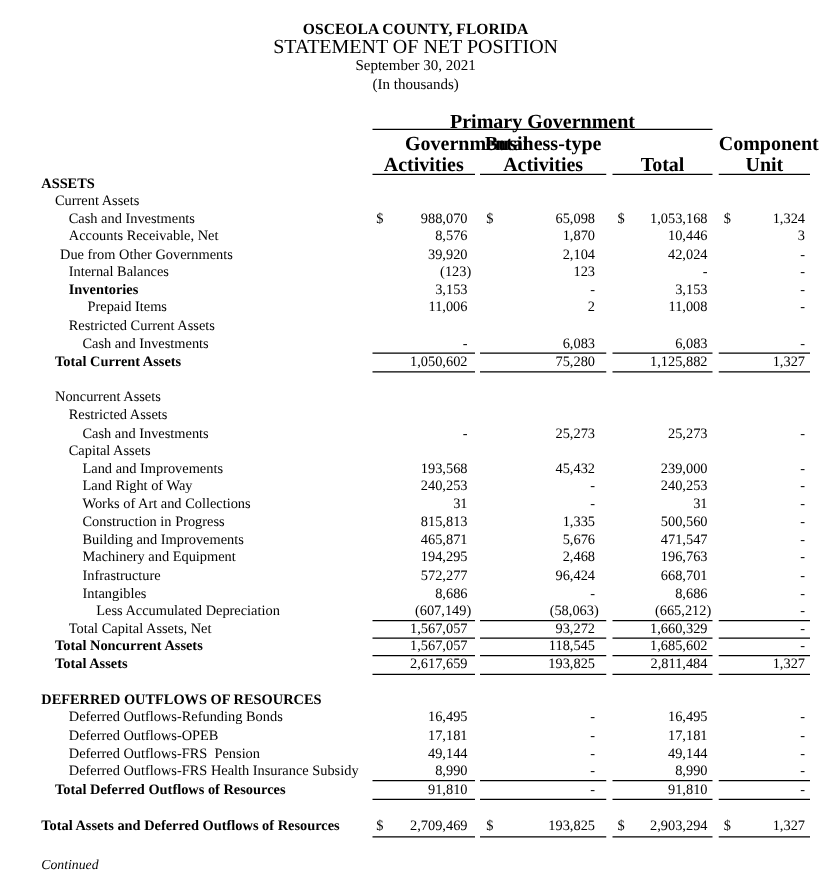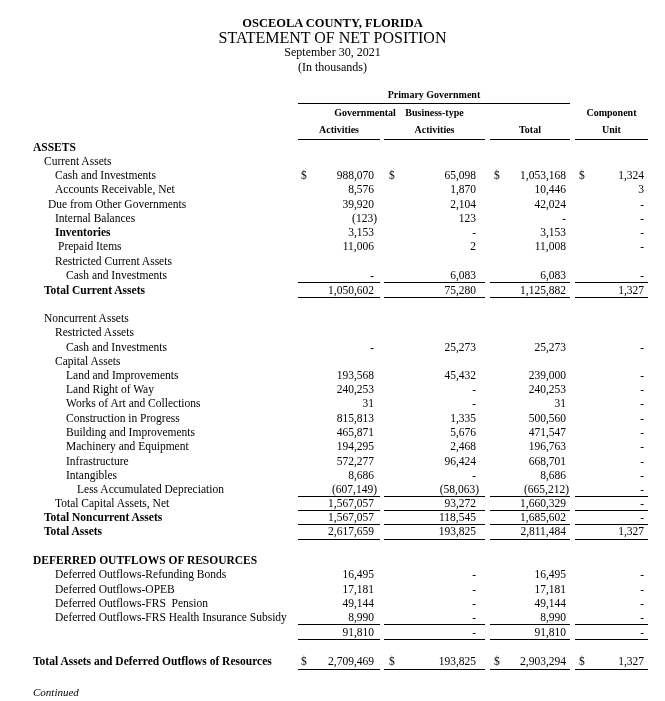--- a/index.html
+++ b/index.html
@@ -6,21 +6,21 @@
   body {
     width:665px; height:701px; position:relative; overflow:hidden;
     font-family:"Liberation Serif", "DejaVu Serif", serif;
     color:#000; font-size:11.5px;
   }
   .title-block { position:absolute; left:0; width:665px; top:16px; text-align:center; line-height:14.5px; }
   .title-block .t1 { font-weight:bold; font-size:12.5px; }
   .title-block .t2 { font-size:16px; }
   .title-block .t3, .title-block .t4 { font-size:12px; }
 
-  .hdr { position:absolute; font-weight:bold; font-size:10px; text-align:center; }
+  .hdr { position:absolute; font-weight:bold; font-size:16px; text-align:center; }
   .uline { position:absolute; height:0; border-top:1.3px solid #000; }
 
   .row { position:absolute; left:0; width:665px; height:14px; line-height:14px; }
   .lbl { position:absolute; white-space:nowrap; }
   .bold { font-weight:bold; }
   .ital { font-style:italic; }
   .cell { position:absolute; text-align:right; white-space:nowrap; }
   .dollar { position:absolute; white-space:nowrap; }
   .c-gov { left:298px; width:76px; }
   .c-bus { left:384px; width:92px; }
@@ -108,21 +108,21 @@
 
 <div class="row" style="top:225px;">
   <span class="lbl" style="left:55px;font-weight:bold;">Inventories</span>
   <span class="cell c-gov">3,153</span>
   <span class="cell c-bus">-</span>
   <span class="cell c-tot">3,153</span>
   <span class="cell c-cmp">-</span>
 </div>
 
 <div class="row" style="top:239px;">
-  <span class="lbl" style="left:58px;">Prepaid Items</span>
+  <span class="lbl" style="left:70px;">Prepaid Items</span>
   <span class="cell c-gov">11,006</span>
   <span class="cell c-bus">2</span>
   <span class="cell c-tot">11,008</span>
   <span class="cell c-cmp">-</span>
 </div>
 
 <div class="row" style="top:254px;">
   <span class="lbl" style="left:55px;">Restricted Current Assets</span>
 </div>
 
@@ -300,20 +300,21 @@
   <span class="cell c-gov">8,990</span>
   <span class="cell c-bus">-</span>
   <span class="cell c-tot">8,990</span>
   <span class="cell c-cmp">-</span>
 </div>
 <div class="uline ucol-gov" style="top:624px;"></div>
 <div class="uline ucol-bus" style="top:624px;"></div>
 <div class="uline ucol-tot" style="top:624px;"></div>
 <div class="uline ucol-cmp" style="top:624px;"></div>
 <div class="row" style="top:625px;">
+  <span class="lbl bold" style="left:44px;">Total Deferred Outflows of Resources</span>
   <span class="cell c-gov">91,810</span>
   <span class="cell c-bus">-</span>
   <span class="cell c-tot">91,810</span>
   <span class="cell c-cmp">-</span>
 </div>
 <div class="uline ucol-gov" style="top:639px;"></div>
 <div class="uline ucol-bus" style="top:639px;"></div>
 <div class="uline ucol-tot" style="top:639px;"></div>
 <div class="uline ucol-cmp" style="top:639px;"></div>
 

